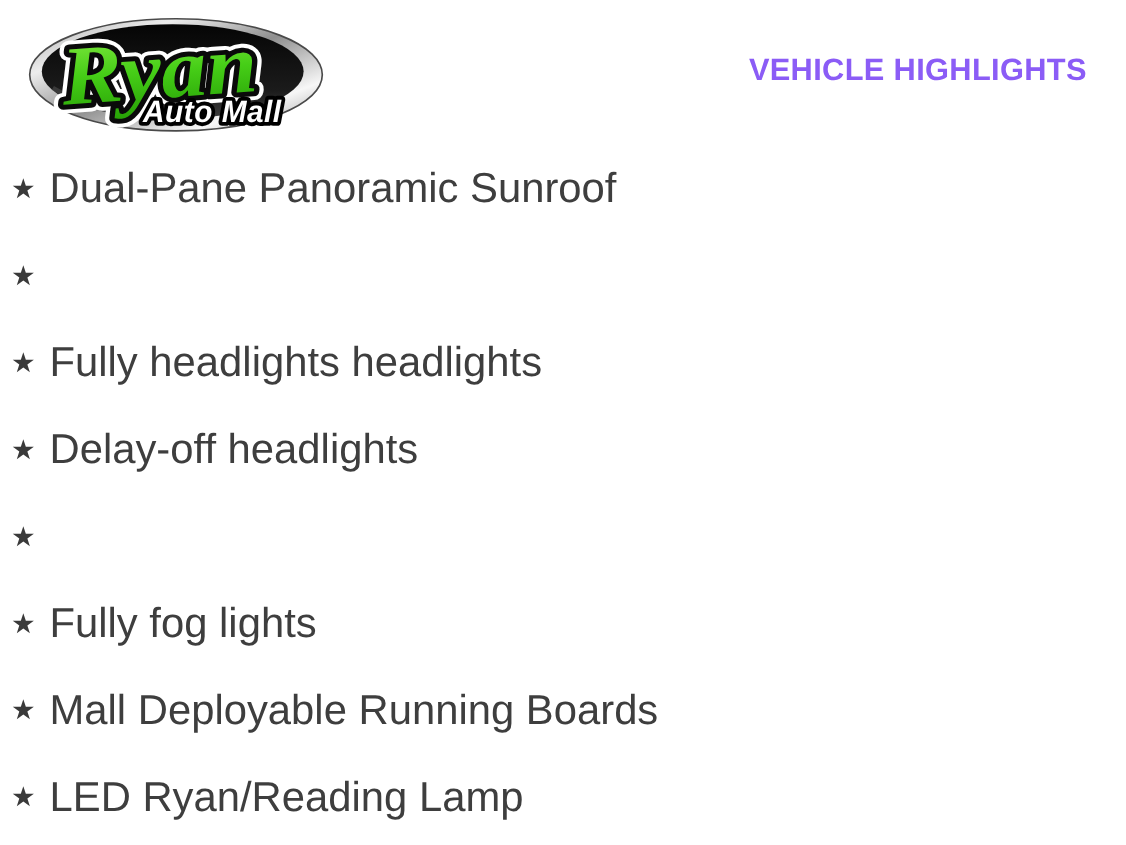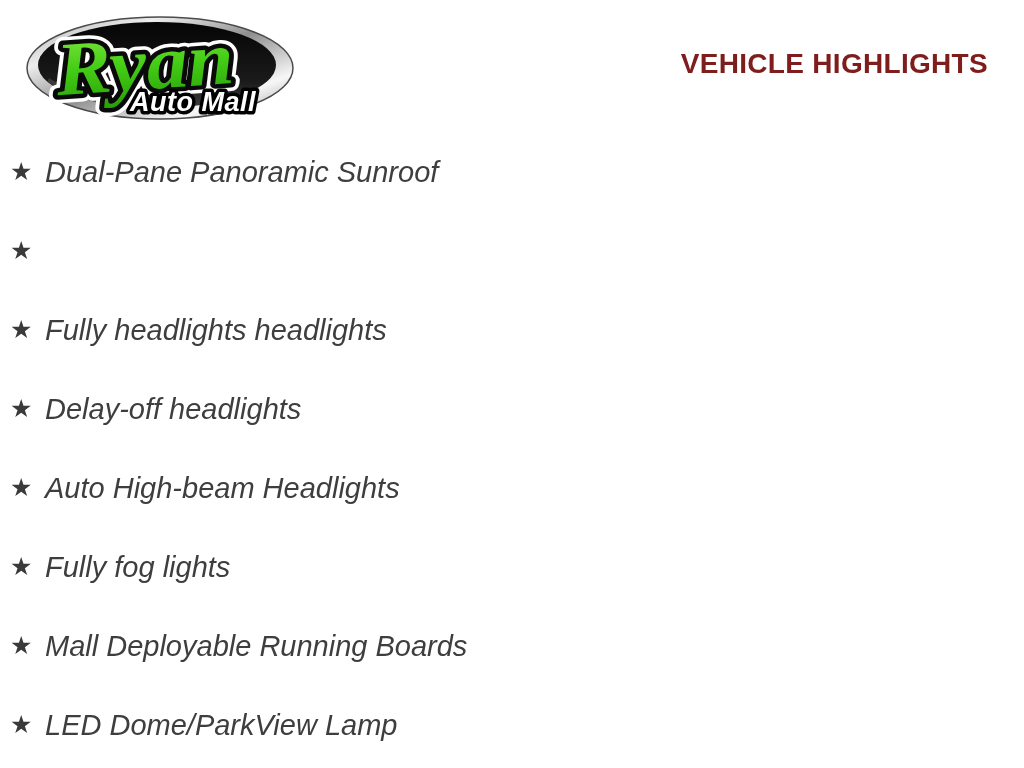--- a/index.html
+++ b/index.html
@@ -59,21 +59,21 @@
   }
 
   .page-title {
     position: absolute;
     top: 48px;
     right: 36px;
     margin: 0;
     font-size: 28px;
     font-weight: 700;
     letter-spacing: 0.3px;
-    color: #7f1d1d;
+    color: #8b5cf6;
     white-space: nowrap;
   }
 
   
   .highlights {
     position: absolute;
     left: 0;
     top: 133px;
     width: 100%;
     margin: 0;
@@ -89,23 +89,22 @@
   .star {
     width: 35px;
     flex: 0 0 35px;
     font-family: "DejaVu Sans", sans-serif;
     font-size: 25px;
     line-height: 1;
     color: #3a3a3a;
     transform: translateY(-1px);
   }
   .label {
-    font-size: 29px;
+    font-size: 38px;
     color: #3e3e3e;
-    font-style: italic;
   }
 </style>
 </head>
 <body>
 
 <div class="page">
 
   <div class="logo-wrap">
     <svg viewBox="0 0 282 122" xmlns="http://www.w3.org/2000/svg">
       <defs>
@@ -156,31 +155,30 @@
     <span class="label">Fully headlights headlights</span>
   </li>
 
   <li class="item">
     <span class="star">★</span>
     <span class="label">Delay-off headlights</span>
   </li>
 
   <li class="item">
     <span class="star">★</span>
-    <span class="label">Auto High-beam Headlights</span>
   </li>
 
   <li class="item">
     <span class="star">★</span>
     <span class="label">Fully fog lights</span>
   </li>
 
   <li class="item">
     <span class="star">★</span>
     <span class="label">Mall Deployable Running Boards</span>
   </li>
 
   <li class="item">
     <span class="star">★</span>
-    <span class="label">LED Dome/ParkView Lamp</span>
+    <span class="label">LED Ryan/Reading Lamp</span>
   </li>
 </ul>
 </div>
 
 </body></html>

